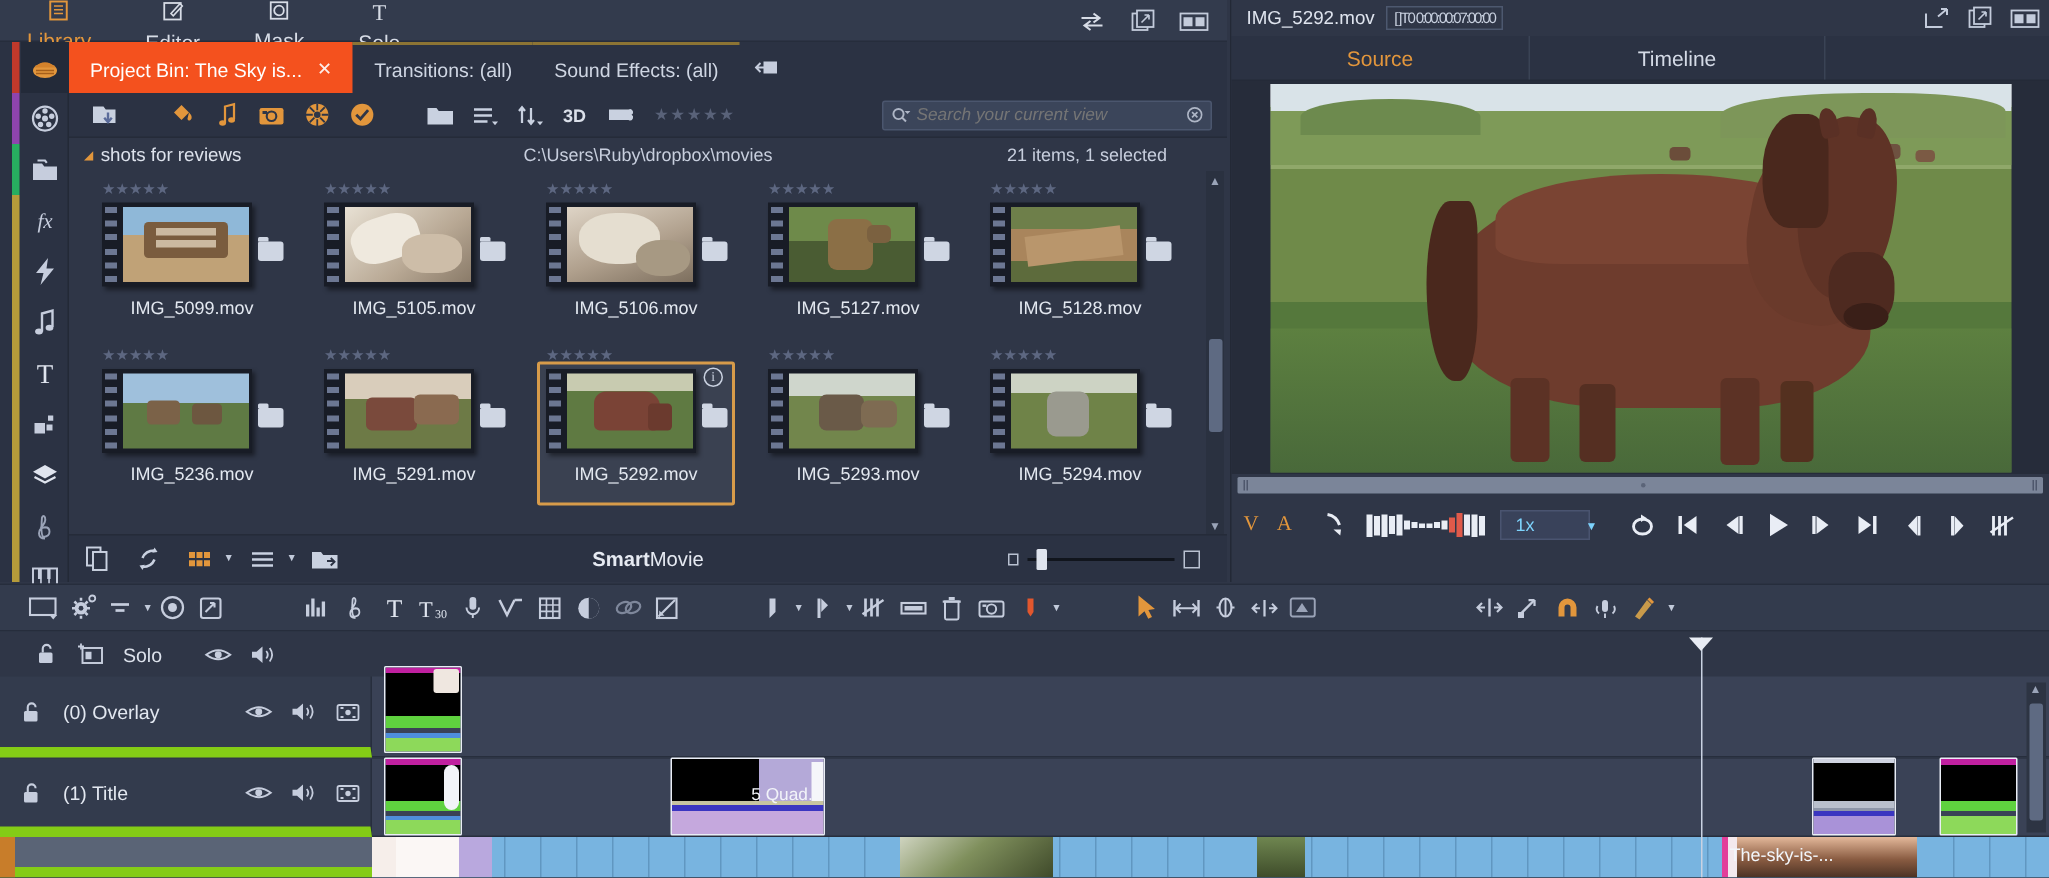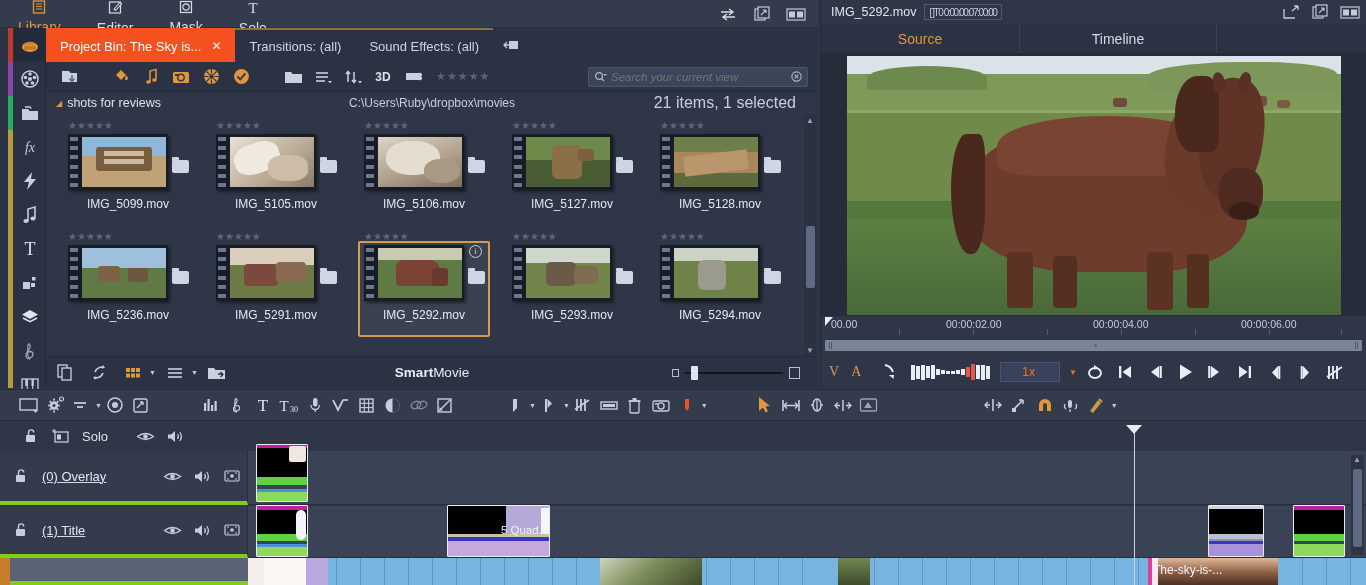--- a/index.html
+++ b/index.html
@@ -77,21 +77,21 @@
     color:#aeb6c6; font-size:11.5px; font-style:italic;
     font-family:"Liberation Sans", sans-serif;
   }
 
   .binheader {
     height:22px; background:#2f3647; display:flex; align-items:center;
     font-size:12.5px; color:#dde2ec; position:relative;
   }
   .bh-name { margin-left:10px; display:flex; align-items:center; gap:5px; }
   .bh-path { position:absolute; left:50%; transform:translateX(-50%); color:#c7cedd; font-size:12px; }
-  .bh-count { position:absolute; right:22px; color:#c7cedd; font-size:16px; }
+  .bh-count { position:absolute; right:40px; color:#c7cedd; font-size:12px; }
 
   .binbody {
     position:relative; height:242px; background:#2f3647; overflow:hidden;
   }
   .grid { display:flex; flex-wrap:wrap; padding:4px 0 0 8px; }
   .cell { width:148px; height:111px; position:relative; }
   .cell .ratings { display:flex; gap:1px; padding-left:14px; padding-top:2px; color:#5d6781; font-size:10px; }
   .thumbwrap { position:relative; margin:3px 0 0 14px; width:100px; height:56px; }
   .film {
     position:absolute; left:0; top:0; width:100px; height:56px;
@@ -166,21 +166,21 @@
   .pv-scrub .bar { flex:1; height:11px; background:#7b8599; border-radius:1px; position:relative; cursor:pointer;}
   .pv-scrub .grip { position:absolute; top:2px; width:3px; height:7px; border-left:1px solid #4e576c; border-right:1px solid #4e576c;}
   .pv-scrub .dot { position:absolute; left:50%; top:4px; width:3px; height:3px; border-radius:50%; background:#5b6辺; background:#5b6478;}
   .transport { height:40px; display:flex; align-items:center; gap:0; padding-left:8px; }
   .t-va { display:flex; gap:12px; font-size:14px; color:#e2963c; font-family:"Liberation Serif", serif; margin-right:14px; cursor:pointer;}
   .t-ico { width:30px; height:28px; display:flex; align-items:center; justify-content:center; cursor:pointer; }
   .audio-meter { display:flex; align-items:center; gap:1px; margin:0 6px; }
   .audio-meter i { display:block; width:4px; background:#e9edf5; }
   .speed {
     width:60px; height:20px; background:#39425a; border:1px solid #4a real; border:1px solid #4a5470;
-    display:flex; align-items:center; padding:0 21px; font-size:12px; color:#f97316; margin:0 4px; cursor:pointer;
+    display:flex; align-items:center; padding:0 9px; font-size:12px; color:#7dd3fc; margin:0 4px; cursor:pointer;
   }
   .speed .cv { position:relative; left:34px; }
 
   
   .tl-toolbar {
     position:absolute; left:0; top:389px; width:1366px; height:32px;
     background:#333b4d; display:flex; align-items:center;
     border-top:1px solid #262d3c; border-bottom:1px solid #262d3c;
   }
   .tt { width:26px; height:26px; display:flex; align-items:center; justify-content:center; cursor:pointer; }
@@ -191,22 +191,22 @@
   .tl-headrow {
     position:absolute; left:0; top:421px; width:248px; height:30px;
     display:flex; align-items:center; gap:0; background:#2f3647;
   }
   .th-ico { width:30px; height:24px; display:flex; align-items:center; justify-content:center; cursor:pointer;}
   .solo { font-size:13px; color:#dde2ec; margin-left:6px; }
 
   .tracks { position:absolute; left:0; top:451px; width:1366px; height:134px; }
   .track-head {
     position:absolute; left:0; width:248px; background:#333b4d;
-    border-bottom:4px solid #84cc16; border-right:1px solid #272e3d;
-    display:flex; align-items:center;text-decoration:underline;
+    border-bottom:7px solid #84cc16; border-right:1px solid #272e3d;
+    display:flex; align-items:center;
   }
   .tk-lock { width:42px; display:flex; align-items:center; justify-content:center; cursor:pointer;}
   .tk-name { font-size:13px; color:#e2e7f0; flex:1; }
   .tk-ico { width:30px; display:flex; align-items:center; justify-content:center; cursor:pointer; }
   .track-lane { position:absolute; left:248px; right:0; background:#3a4256; border-bottom:1px solid #272e3d; }
 
   .clip { position:absolute; top:4px; border:1px solid #e9edf5; border-radius:1px; overflow:hidden; }
   .clip .cbody { position:absolute; inset:0; }
   .clip .clabel { position:absolute; right:4px; top:18px; font-size:11.5px; color:#f2f4f9; }
   .bs-lane { position:absolute; left:248px; top:558px; right:0; height:27px; background:#78b4e0; overflow:hidden;}
@@ -867,34 +867,20 @@
 
         <div style="position:absolute;left:160px;top:196px;width:26px;height:56px;background:#5c3225;border-radius:4px;"></div>
         <div style="position:absolute;left:206px;top:200px;width:24px;height:52px;background:#552f22;border-radius:4px;"></div>
         <div style="position:absolute;left:300px;top:196px;width:26px;height:58px;background:#5c3225;border-radius:4px;"></div>
         <div style="position:absolute;left:340px;top:198px;width:22px;height:54px;background:#54301f;border-radius:4px;"></div>
 
         <div style="position:absolute;left:104px;top:78px;width:34px;height:120px;background:#4a281d;border-radius:50% 20% 40% 60%;"></div>
       </div>
     </div>
 
-    <div class="pv-ruler">
-      <span class="pv-playhead"></span>
-      <span class="lbl" style="left:10px;">00.00</span>
-      <span class="lbl" style="left:125px;">00:00:02.00</span>
-      <span class="lbl" style="left:272px;">00:00:04.00</span>
-      <span class="lbl" style="left:420px;">00:00:06.00</span>
-      <span class="tick" style="left:78px;"></span>
-      <span class="tick" style="left:152px;"></span>
-      <span class="tick" style="left:226px;"></span>
-      <span class="tick" style="left:300px;"></span>
-      <span class="tick" style="left:374px;"></span>
-      <span class="tick" style="left:448px;"></span>
-      <span class="tick" style="left:520px;"></span>
-    </div>
 
     <div class="pv-scrub">
       <div class="bar">
         <span class="grip" style="left:4px;"></span>
         <span class="dot"></span>
         <span class="grip" style="right:4px;"></span>
       </div>
     </div>
 
     <div class="transport">

